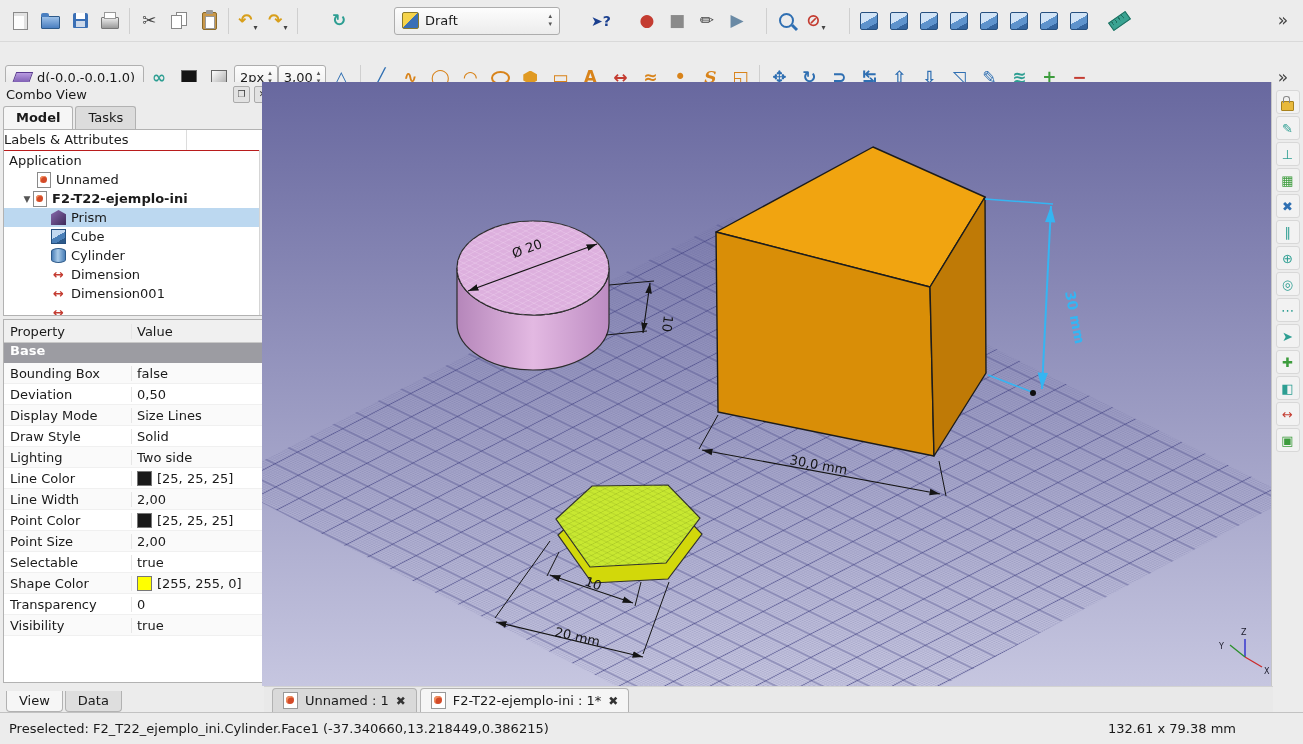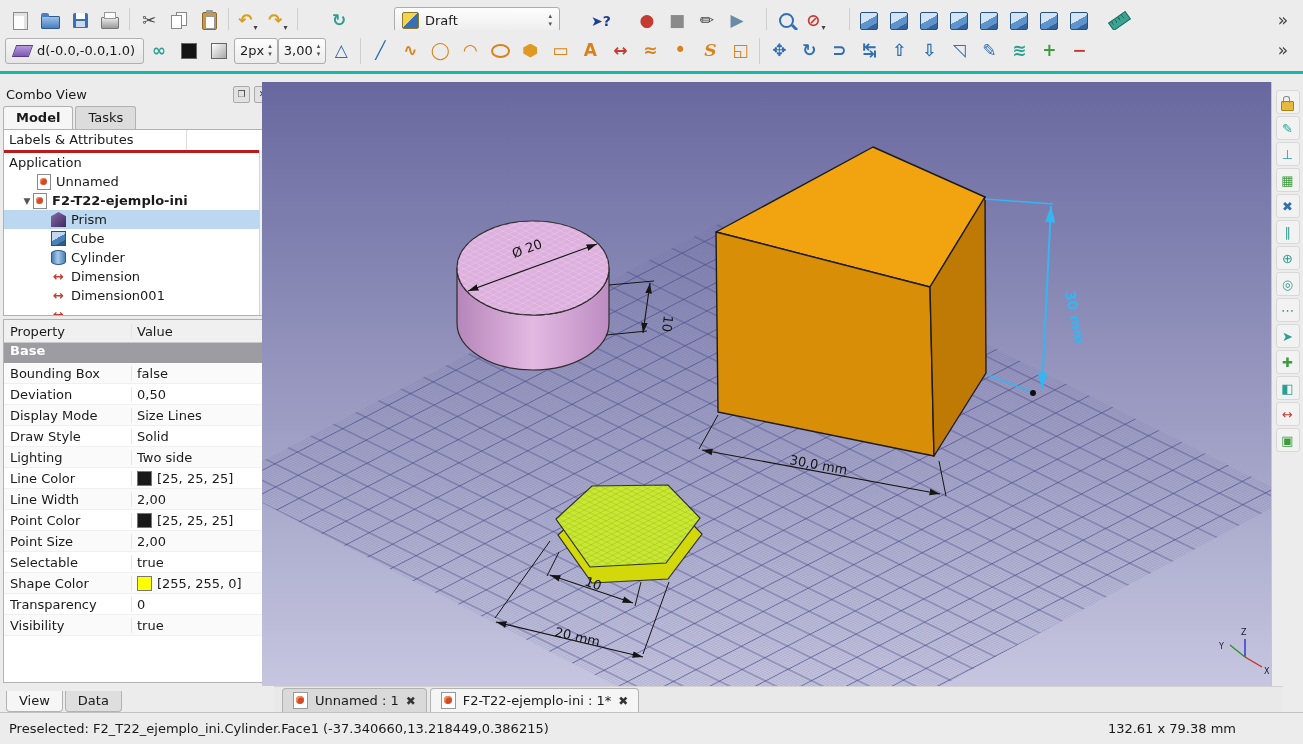--- a/index.html
+++ b/index.html
@@ -3,21 +3,21 @@
 <meta charset="utf-8">
 <style>
   html,body{margin:0;padding:0}
   body{width:1303px;height:744px;position:relative;overflow:hidden;
        font-family:"DejaVu Sans","Liberation Sans",sans-serif;font-size:13px;color:#1a1a1a;background:#ececec}
   button{font-family:inherit;font-size:inherit;background:none;border:none;padding:0;cursor:default;color:inherit}
 
   
   .tb{position:absolute;left:0;right:0;display:flex;align-items:center;padding:0 5px;background:#ececec}
   #tb1{top:0;height:41px;border-bottom:1px solid #d9d9d9}
-  #tb2{top:30px;height:41px;border-bottom:3px solid #14b8a6}
+  #tb2{top:57px;height:41px;border-bottom:3px solid #14b8a6}
   .tbtn{min-width:30px;height:30px;display:inline-flex;align-items:center;justify-content:center;border-radius:3px;flex:none}
   .sep{width:1px;height:26px;background:#cfcfcf;margin:0 4px;flex:none}
   .g{font-size:17px;line-height:1}
   .dd{font-size:8px;color:#444;margin-left:1px;align-self:flex-end;padding-bottom:4px}
   .amber{color:#d89f1c}.blue{color:#2f6fb2}.teal{color:#2d9e92}.red{color:#c43c31}.grey{color:#8a8a8a}
   .orange{color:#d8831a}.steel{color:#6a8aa5}.dkblue{color:#1a3f8f}.green{color:#3d9c3d}.dark{color:#444}
   .bold{font-weight:bold}.it{font-style:italic;font-family:"DejaVu Serif",serif}
   .big{font-size:21px}
 
   
@@ -64,21 +64,21 @@
   
   #combo{position:absolute;left:0;top:82px;width:278px;height:630px;background:#ececec;border-right:1px solid #bdbdbd;
          display:flex;flex-direction:column;box-sizing:border-box}
   .cv-head{height:24px;display:flex;align-items:center;padding:0 6px;flex:none}
   .cv-winbtn{width:15px;height:15px;border:1px solid #aaa;border-radius:2px;font-size:9px;display:inline-flex;align-items:center;
          justify-content:center;background:#e2e2e2;margin-left:4px;color:#333}
   .cv-tabs{display:flex;padding:0 3px;gap:2px;flex:none;align-items:flex-end}
   .cv-tab{padding:3px 12px 4px;border:1px solid #b2b2b2;border-bottom:none;border-radius:3px 3px 0 0;background:#dcdcdc}
   .cv-tab.active{background:#f6f6f6;font-weight:bold}
   .tree{background:#fff;border:1px solid #b2b2b2;margin:0 3px;height:185px;position:relative;overflow:hidden;flex:none}
-  .tree-head{height:20px;line-height:20px;padding-left:5px;border-bottom:3px solid #b91c1c;position:relative}
+  .tree-head{height:20px;line-height:20px;border-bottom:1px solid #b91c1c;position:relative}
   .tree-head::after{content:"";position:absolute;left:182px;top:0;bottom:0;width:1px;background:#dcdcdc}
   .titem{display:flex;align-items:center;height:19px;white-space:nowrap}
   .titem .arrow{width:12px;font-size:9px;color:#555;text-align:center;flex:none}
   .titem.sel{background:#bcd8f0}
   .ti{width:15px;height:15px;display:inline-flex;align-items:center;justify-content:center;margin-right:5px;position:relative;flex:none}
   .ti-doc{width:12px;height:14px;background:#fff;border:1px solid #8a8a8a}
   .ti-doc::after{content:"";position:absolute;left:2px;top:3px;width:7px;height:7px;background:#d34a28;border-radius:50%;box-shadow:inset 1px 1px 0 #f09060}
   .ti-prism{background:linear-gradient(135deg,#8a6aae,#3d2a5a);clip-path:polygon(50% 0,100% 28%,100% 100%,0 100%,0 28%)}
   .ti-cube{width:13px;height:13px;background:linear-gradient(150deg,#c2d8f0 0 45%,#4a7fb8 45% 75%,#2d5a8a 75%);border:1px solid #26507f}
   .ti-cyl{width:13px;height:13px;background:linear-gradient(90deg,#4a7fb8,#a8cae8 45%,#4a7fb8);border-radius:50%/22%;border:1px solid #2d5a8a}
@@ -108,21 +108,21 @@
   .dimc{font-size:14px;font-weight:bold}
   .axl{font-size:8px;fill:#1a1a2a}
 
   
   #snapbar{position:absolute;right:0;top:82px;width:32px;height:630px;background:#ececec;border-left:1px solid #c6c6c6;
            display:flex;flex-direction:column;align-items:center;padding-top:8px;gap:2px;box-sizing:border-box}
   .snapbtn{width:24px;height:24px;display:inline-flex;align-items:center;justify-content:center;border:1px solid #d8d8d8;
            border-radius:3px;background:#f2f2f2;font-size:13px;color:#2d9e92}
 
   
-  #doctabs{position:absolute;left:274px;top:686px;width:1009px;height:26px;background:#e9e9e9;border-top:1px solid #d2d2d2;
+  #doctabs{position:absolute;left:264px;top:686px;width:1009px;height:26px;background:#e9e9e9;border-top:1px solid #d2d2d2;
            display:flex;align-items:flex-end;padding-left:8px;gap:3px;box-sizing:border-box}
   .dtab{display:flex;align-items:center;gap:7px;height:23px;padding:0 10px;border:1px solid #b2b2b2;border-bottom:none;
         border-radius:4px 4px 0 0;background:#d9d9d9}
   .dtab.active{background:#f5f5f5}
   .dclose{font-size:12px;color:#333}
 
   
   #statusbar{position:absolute;left:0;top:712px;width:1303px;height:32px;background:#ececec;border-top:1px solid #c2c2c2;
              display:flex;align-items:center;padding:0 9px;box-sizing:border-box}
   .status-right{margin-left:auto;margin-right:58px}

